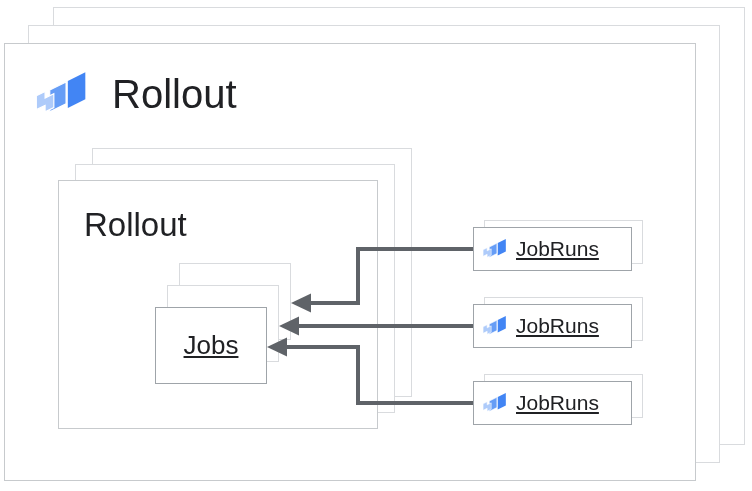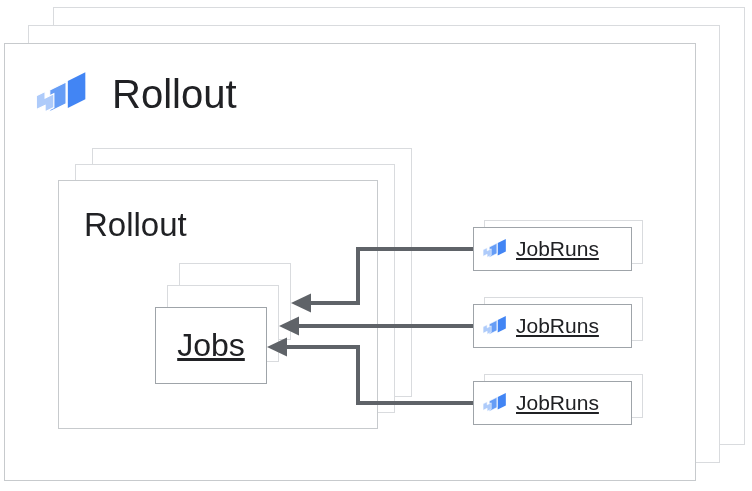--- a/index.html
+++ b/index.html
@@ -35,21 +35,21 @@
   .ph.b1{left:75px;top:164px;z-index:5;}
   .ph.f {left:58px;top:180px;z-index:6;border-color:#c7cacd;}
   .phases-title{position:absolute;left:84px;top:206px;z-index:7;font-size:33px;line-height:1.15;}
 
   
   .jb{width:112px;height:77px;}
   .jb.b2{left:179px;top:263px;z-index:7;}
   .jb.b1{left:167px;top:285px;z-index:8;}
   .jb.f {left:155px;top:307px;z-index:9;border-color:var(--border-strong);
          display:flex;align-items:center;justify-content:center;}
-  .jobs-title{font-size:32px;}
+  .jobs-title{font-size:26px;}
 
   
   .arrows{position:absolute;left:0;top:0;z-index:20;pointer-events:none;}
   .arrows path{fill:none;stroke:var(--arrow);stroke-width:4;}
   .arrows polygon{fill:var(--arrow);}
 
   
   .jr-back{width:159px;height:44px;z-index:29;}
   .jr-front{width:159px;height:44px;z-index:30;border-color:var(--border-strong);
             display:flex;align-items:center;gap:8px;padding-left:8px;box-sizing:border-box;}

